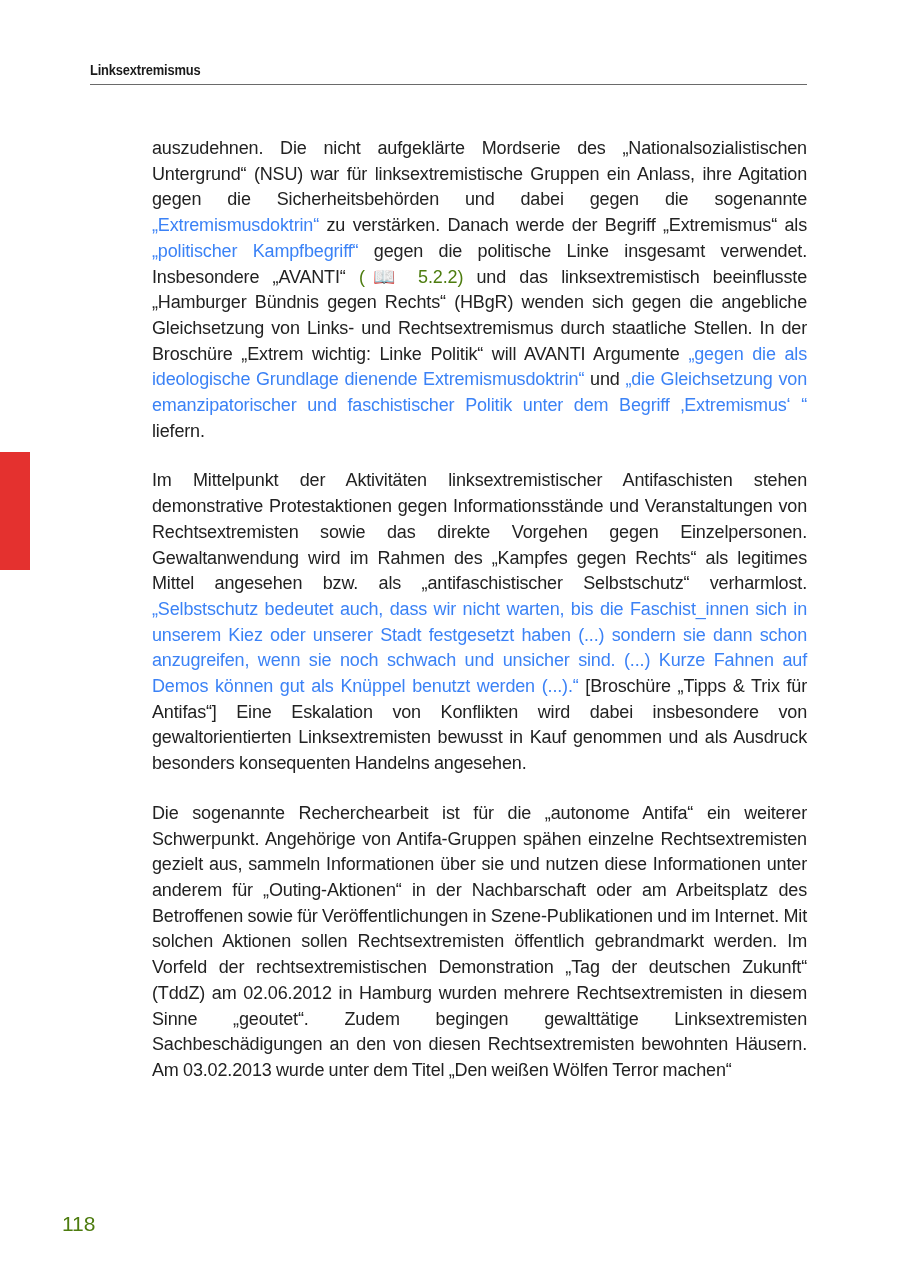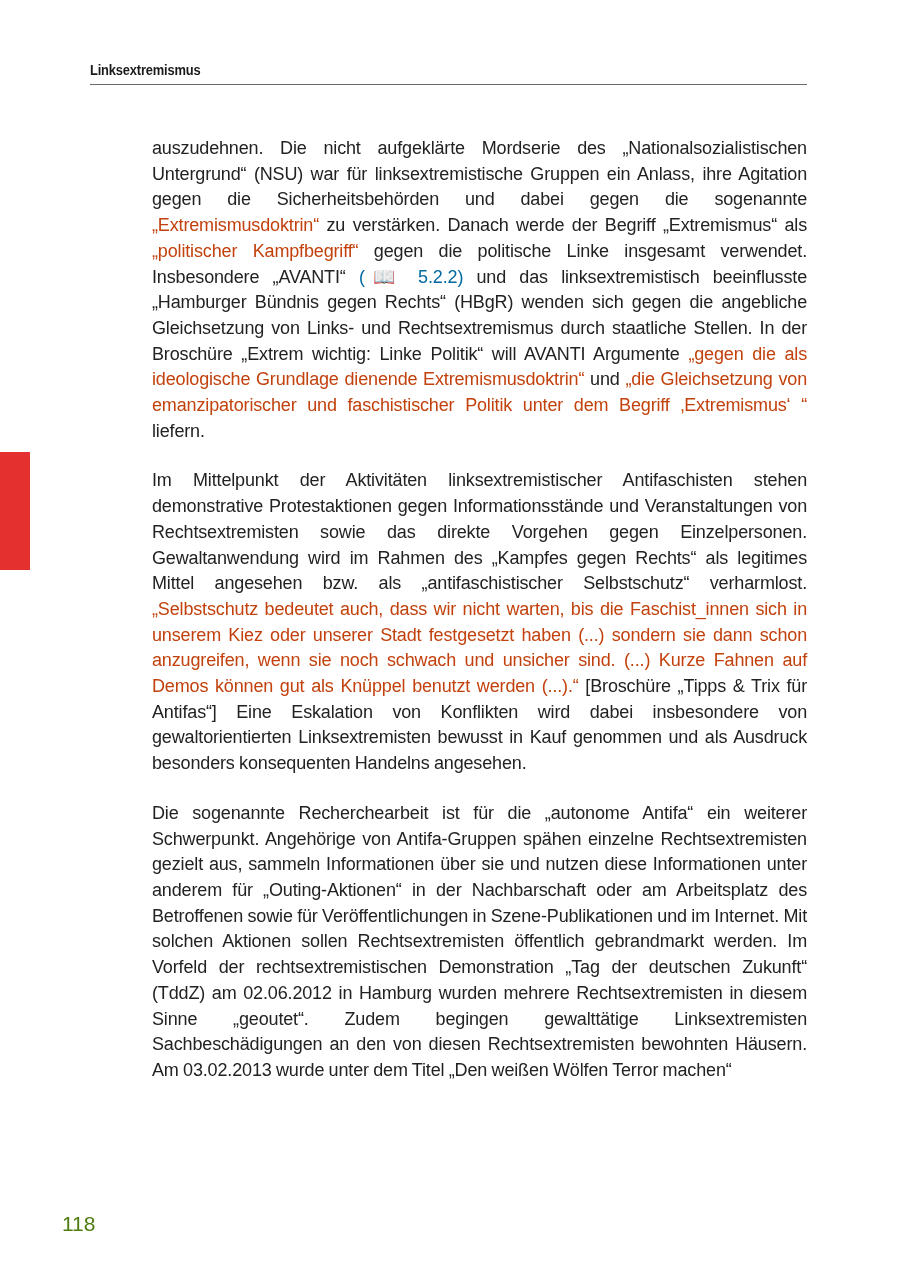--- a/index.html
+++ b/index.html
@@ -18,22 +18,22 @@
   .side-tab {
     position:absolute; left:0; top:452px; width:30px; height:118px; background:#e4312f;
   }
   .body-text {
     position:absolute; left:152px; top:136px; width:655px;
   }
   .para {
     font-size:18px; line-height:25.7px; text-align:justify; margin:0 0 24px 0;
     letter-spacing:-0.15px; word-spacing:-0.5px;
   }
-  .q { color:#c2410c; }
-  .ref { color:#0369a1; }
+  .q { color:#3b82f6; }
+  .ref { color:#4d7c0f; }
   .page-number {
     position:absolute; left:62px; top:1212px; font-size:21px; color:#4d7c0f;
   }
 </style>
 </head>
 <body>
 
 <div class="header-title">Linksextremismus</div>
 <div class="header-rule"></div>
 <div class="side-tab"></div>

